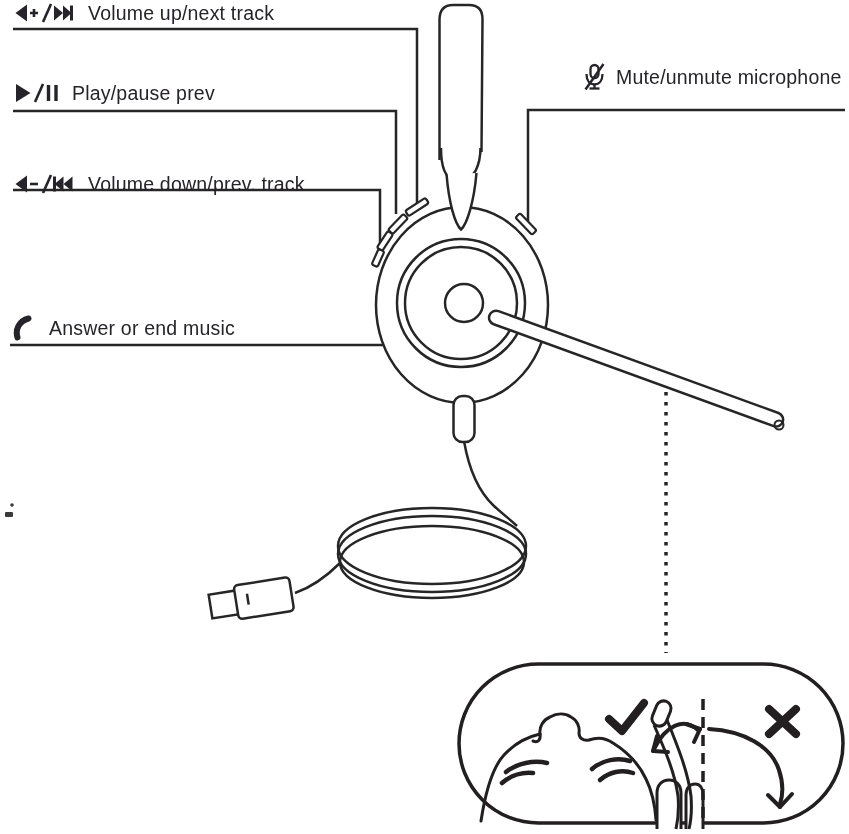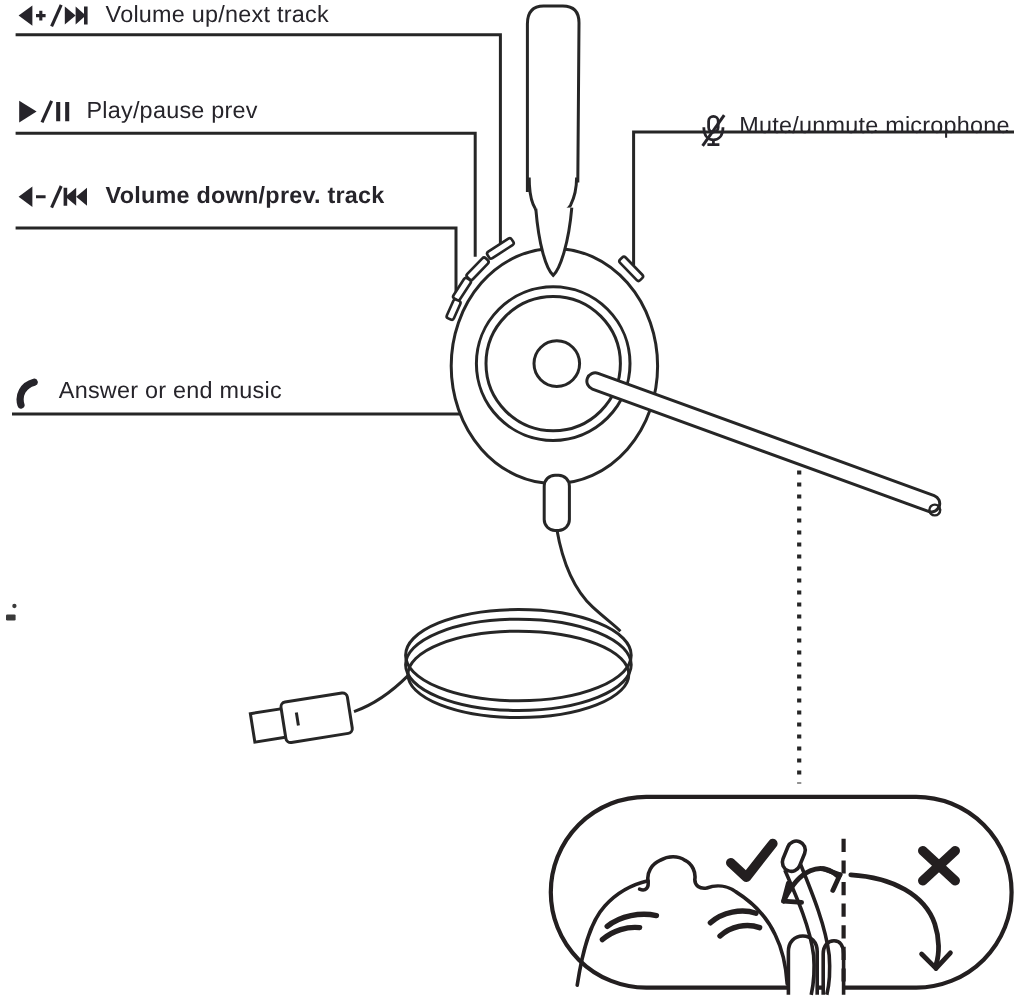--- a/index.html
+++ b/index.html
@@ -2,21 +2,21 @@
 <html><head>
 <meta charset="utf-8">
 <style>
   html,body{margin:0;padding:0;background:#ffffff;}
   #stage{
     position:relative;width:849px;height:834px;background:#ffffff;overflow:hidden;
     font-family:"Liberation Sans", sans-serif;color:#26242a;
   }
   #art{position:absolute;left:0;top:0;z-index:0;}
   .callout{
-    position:absolute;display:flex;align-items:flex-start;z-index:2;
+    position:absolute;display:flex;align-items:center;z-index:2;
     font-size:19.5px;letter-spacing:.2px;color:#26242a;white-space:nowrap;
   }
   .callout .ic{flex:0 0 auto;display:block;}
   .lbl{display:block;}
 </style>
 </head>
 <body>
 
 <div id="stage">
 
@@ -160,33 +160,33 @@
 
   <div class="callout" style="left:13px; top:81px;">
     <svg class="ic" width="46" height="24" viewBox="0 0 46 24" style="margin-right:13px">
       <polygon points="3,3 3,21 17.5,12" fill="#26242a"></polygon>
       <path d="M22,21 L30,3" stroke="#26242a" stroke-width="2.6"></path>
       <path d="M35.5,4 V20 M43,4 V20" stroke="#26242a" stroke-width="3.4"></path>
     </svg>
     <span class="lbl">Play/pause prev</span>
   </div>
 
-  <div class="callout" style="left:13px; top:152px;font-weight:bold;">
+  <div class="callout" style="left:13px; top:172px;">
     <svg class="ic" width="62" height="24" viewBox="0 0 62 24" style="margin-right:13px">
       <polygon points="14,3.5 14,20.5 2.5,12" fill="#26242a"></polygon>
       <path d="M17,12 H25" stroke="#26242a" stroke-width="2.6"></path>
       <path d="M30,21 L38,3" stroke="#26242a" stroke-width="2.6"></path>
       <path d="M41.5,4.5 V19.5" stroke="#26242a" stroke-width="3"></path>
       <polygon points="50.5,4.5 41.5,12 50.5,19.5" fill="#26242a"></polygon>
       <polygon points="59.5,4.5 50.5,12 59.5,19.5" fill="#26242a"></polygon>
     </svg>
     <span class="lbl">Volume down/prev. track</span>
   </div>
 
-  <div class="callout" style="left:581px; top:94px;">
+  <div class="callout" style="left:581px; top:62px;">
     <svg class="ic" width="27" height="30" viewBox="0 0 27 30" style="margin-right:8px" fill="none" stroke="#26242a" stroke-width="2.3">
       <rect x="9.5" y="3" width="8" height="13" rx="4"></rect>
       <path d="M5.5,12 C5.5,19 9,22.5 13.5,22.5 C18,22.5 21.5,19 21.5,12"></path>
       <path d="M13.5,22.5 V26"></path>
       <path d="M8.5,26.5 H18.5"></path>
       <path d="M4.5,27.5 L22.5,2" stroke-width="2.5"></path>
     </svg>
     <span class="lbl">Mute/unmute microphone</span>
   </div>
 

